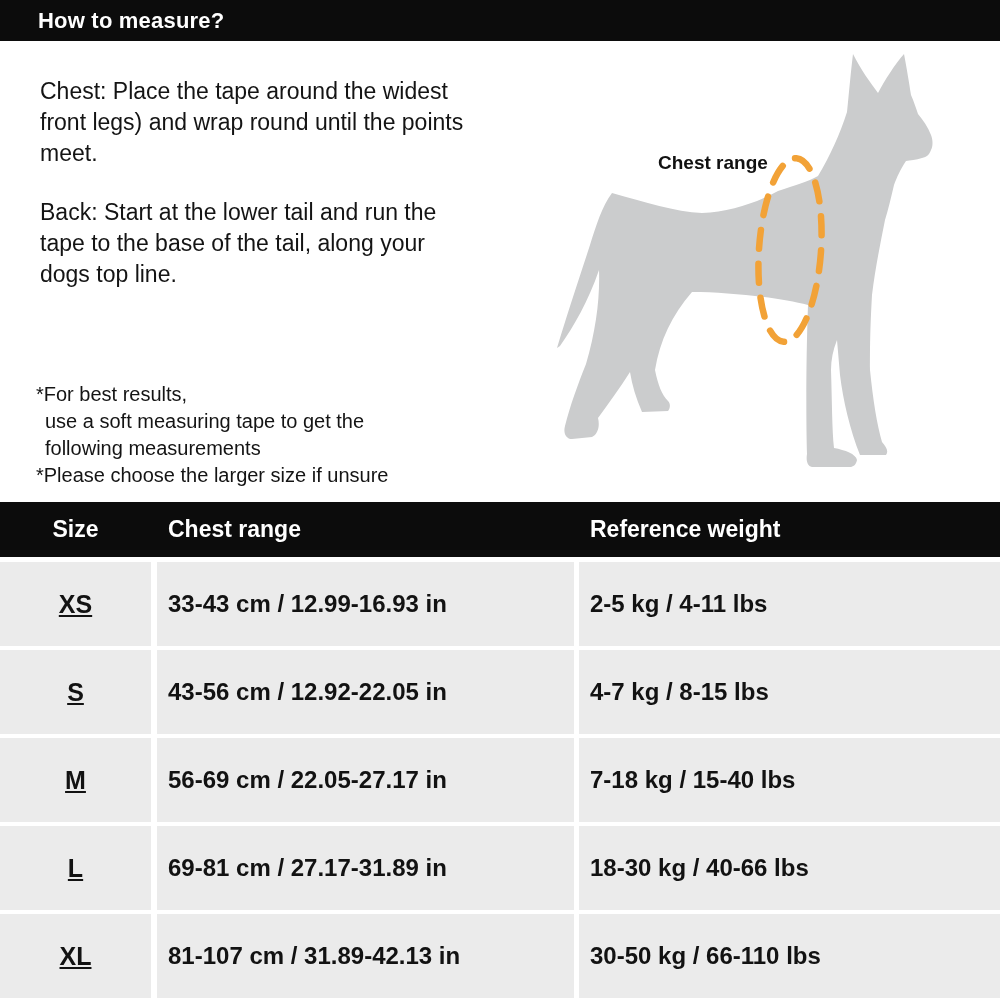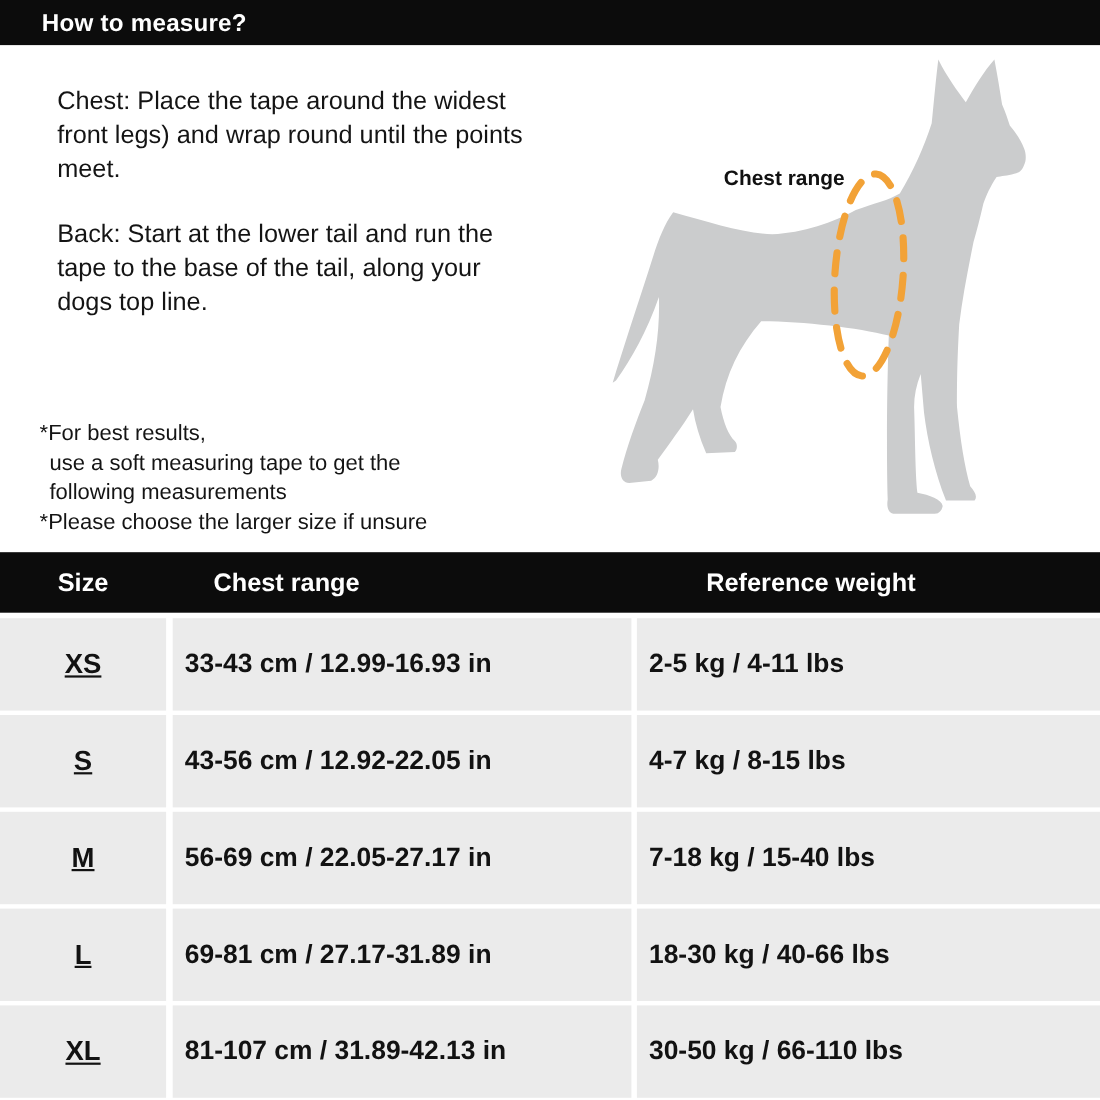--- a/index.html
+++ b/index.html
@@ -3,35 +3,35 @@
 <meta charset="utf-8">
 <style>
   * { margin: 0; padding: 0; box-sizing: border-box; }
   html, body { width: 1000px; height: 1000px; background: #ffffff;
     font-family: "Liberation Sans", sans-serif; color: #161616; overflow: hidden; position: relative; }
 
   .top-bar { position: absolute; left: 0; top: 0; width: 1000px; height: 41px;
     background: #0c0c0c; display: flex; align-items: center; padding-left: 38px; }
   .top-bar .title { color: #ffffff; font-size: 22px; font-weight: 700; letter-spacing: .2px; }
 
-  .instructions { position: absolute; left: 52px; top: 76px; }
+  .instructions { position: absolute; left: 40px; top: 76px; }
   .para { font-size: 23px; font-weight: 500; line-height: 31px; color: #141414; white-space: nowrap; }
   .para + .para { margin-top: 28px; }
 
   .notes { position: absolute; left: 36px; top: 381px; font-size: 20px; font-weight: 500;
     line-height: 27px; color: #141414; white-space: nowrap; }
   .notes .indent { padding-left: 9px; }
 
   .diagram { position: absolute; left: 550px; top: 30px; width: 450px; height: 470px; }
   .diagram svg { position: absolute; left: 0; top: 0; }
   .chest-label { position: absolute; left: 108px; top: 122px; font-size: 19px; font-weight: 800; color: #111111; }
 
   .size-table { position: absolute; left: 0; top: 502px; width: 1000px; }
   .trow { display: flex; width: 1000px; }
-  .thead { height: 55px; background: #0c0c0c; margin-bottom: 5px; gap: 26px; }
+  .thead { height: 55px; background: #0c0c0c; margin-bottom: 5px; }
   .tbody-row { height: 84px; margin-bottom: 4px; }
   .cell { display: flex; align-items: center; }
   .c1 { width: 151px; margin-right: 6px; justify-content: center; }
   .c2 { width: 417px; margin-right: 5px; padding-left: 11px; }
   .c3 { flex: 1; padding-left: 11px; }
   .thead .cell { background: transparent; color: #ffffff; font-size: 23px; font-weight: 700; }
   .tbody-row .cell { background: #ebebeb; color: #121212; font-size: 24px; font-weight: 600; }
   .tbody-row .c1 { font-size: 25px; font-weight: 700; text-decoration: underline; }
 </style>
 </head>

